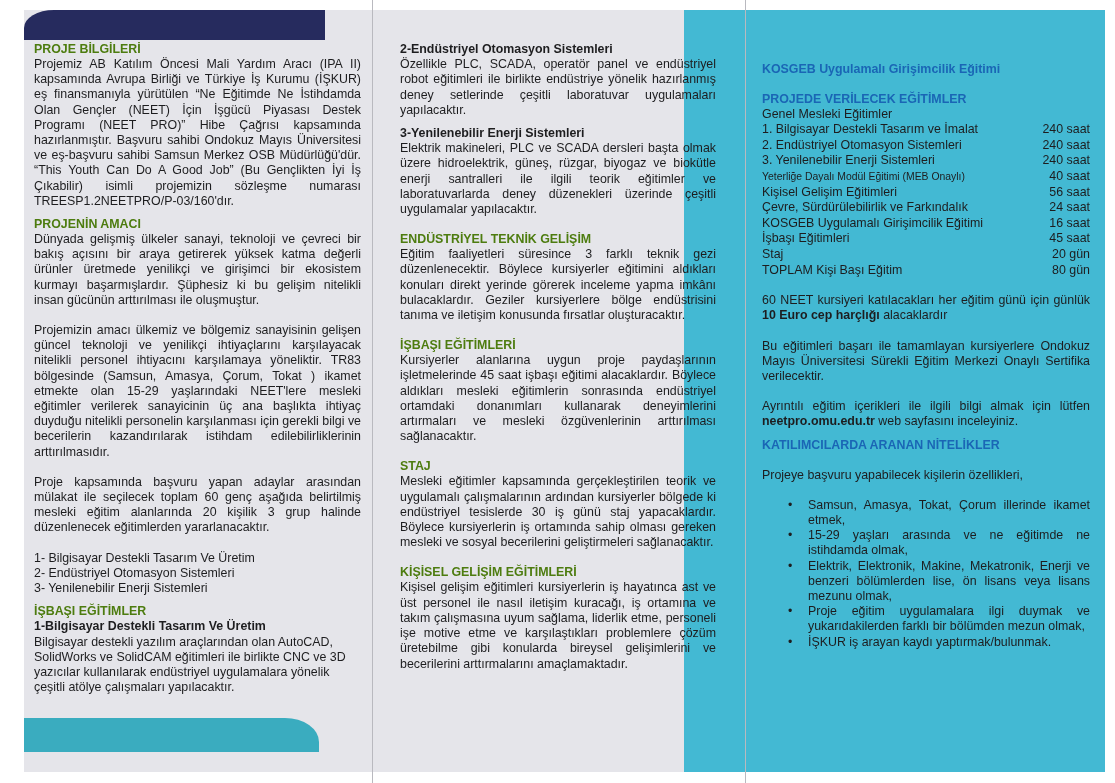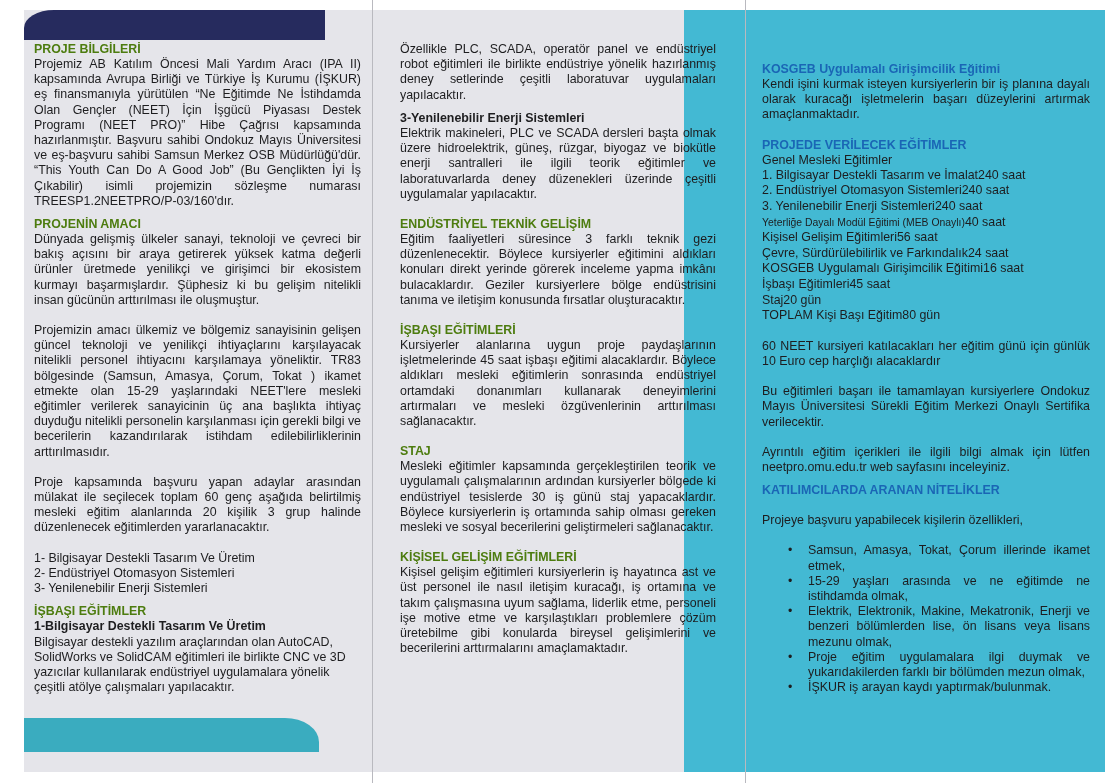--- a/index.html
+++ b/index.html
@@ -23,28 +23,28 @@
   .col-right { left: 762px; top: 62px; width: 328px; }
 
   .h { color: #4d7c0f; font-weight: bold; font-size: 12.4px; line-height: 15px; }
   .col-right .h { color: #1a66b5; }
   .sub { font-weight: bold; }
   p.j { text-align: justify; text-align-last: left; }
   .gap { height: 15px; }
   .gap-s { height: 8px; }
 
   .sched { width: 100%; }
-  .sched-row { display: flex; line-height: 15.6px; }
+  .sched-row { display: flex; justify-content: space-between; line-height: 15.6px; }
   .sched-row.small .sched-name { font-size: 10.4px; }
   .sched-val { white-space: nowrap; }
 
   ul.req { list-style: none; margin-left: 18px; }
   ul.req li { position: relative; padding-left: 28px; text-align: justify; text-align-last: left; line-height: 15.2px; }
   ul.req li .bullet { position: absolute; left: 8px; top: 0; }
-  b { font-weight: normal; }
+  b { font-weight: bold; }
 </style>
 </head>
 <body>
 
 <div class="panel panel-left"></div>
 <div class="panel panel-mid">
     <div class="teal-strip"></div>
   </div>
 <div class="panel panel-right"></div>
 <div class="navy-banner"></div>
@@ -68,41 +68,41 @@
     <div>2- Endüstriyel Otomasyon Sistemleri</div>
     <div>3- Yenilenebilir Enerji Sistemleri</div>
   </div>
   <div class="gap-s"></div>
   <div class="h">İŞBAŞI EĞİTİMLER</div>
   <div class="sub">1-Bilgisayar Destekli Tasarım Ve Üretim</div>
   <p>Bilgisayar destekli yazılım araçlarından olan AutoCAD, SolidWorks ve SolidCAM eğitimleri ile birlikte CNC ve 3D yazıcılar kullanılarak endüstriyel uygulamalara yönelik çeşitli atölye çalışmaları yapılacaktır.</p>
 </div>
 
 <div class="col col-mid">
+  <div class="sub">2-Endüstriyel Otomasyon Sistemleri</div>
   <p class="j">Özellikle PLC, SCADA, operatör panel ve endüstriyel robot eğitimleri ile birlikte endüstriye yönelik hazırlanmış deney setlerinde çeşitli laboratuvar uygulamaları yapılacaktır.</p>
   <div class="gap-s"></div>
   <div class="sub">3-Yenilenebilir Enerji Sistemleri</div>
   <p class="j">Elektrik makineleri, PLC ve SCADA dersleri başta olmak üzere hidroelektrik, güneş, rüzgar, biyogaz ve biokütle enerji santralleri ile ilgili teorik eğitimler ve laboratuvarlarda deney düzenekleri üzerinde çeşitli uygulamalar yapılacaktır.</p>
   <div class="gap"></div>
   <div class="h">ENDÜSTRİYEL TEKNİK GELİŞİM</div>
   <p class="j">Eğitim faaliyetleri süresince 3 farklı teknik gezi düzenlenecektir. Böylece kursiyerler eğitimini aldıkları konuları direkt yerinde görerek inceleme yapma imkânı bulacaklardır. Geziler kursiyerlere bölge endüstrisini tanıma ve iletişim konusunda fırsatlar oluşturacaktır.</p>
   <div class="gap"></div>
   <div class="h">İŞBAŞI EĞİTİMLERİ</div>
   <p class="j">Kursiyerler alanlarına uygun proje paydaşlarının işletmelerinde 45 saat işbaşı eğitimi alacaklardır. Böylece aldıkları mesleki eğitimlerin sonrasında endüstriyel ortamdaki donanımları kullanarak deneyimlerini artırmaları ve mesleki özgüvenlerinin arttırılması sağlanacaktır.</p>
   <div class="gap"></div>
   <div class="h">STAJ</div>
   <p class="j">Mesleki eğitimler kapsamında gerçekleştirilen teorik ve uygulamalı çalışmalarının ardından kursiyerler bölgede ki endüstriyel tesislerde 30 iş günü staj yapacaklardır. Böylece kursiyerlerin iş ortamında sahip olması gereken mesleki ve sosyal becerilerini geliştirmeleri sağlanacaktır.</p>
   <div class="gap"></div>
   <div class="h">KİŞİSEL GELİŞİM EĞİTİMLERİ</div>
   <p class="j">Kişisel gelişim eğitimleri kursiyerlerin iş hayatınca ast ve üst personel ile nasıl iletişim kuracağı, iş ortamına ve takım çalışmasına uyum sağlama, liderlik etme, personeli işe motive etme ve karşılaştıkları problemlere çözüm üretebilme gibi konularda bireysel gelişimlerini ve becerilerini arttırmalarını amaçlamaktadır.</p>
 </div>
 
 <div class="col col-right">
   <div class="h">KOSGEB Uygulamalı Girişimcilik Eğitimi</div>
-  <p class="j">Kendi işini kurmak isteyen kursiyerlerin bir iş planına dayalı olarak kuracağı işletmelerin başarı düzeylerini artırmak amaçlanmaktadır.</p>
   <div class="gap"></div>
   <div class="h">PROJEDE VERİLECEK EĞİTİMLER</div>
   <div>Genel Mesleki Eğitimler</div>
   <div class="sched">
     <div class="sched-row">
         <span class="sched-name">1. Bilgisayar Destekli Tasarım ve İmalat</span>
         <span class="sched-val">240 saat</span>
       </div>
     <div class="sched-row">
         <span class="sched-name">2. Endüstriyel Otomasyon Sistemleri</span>

